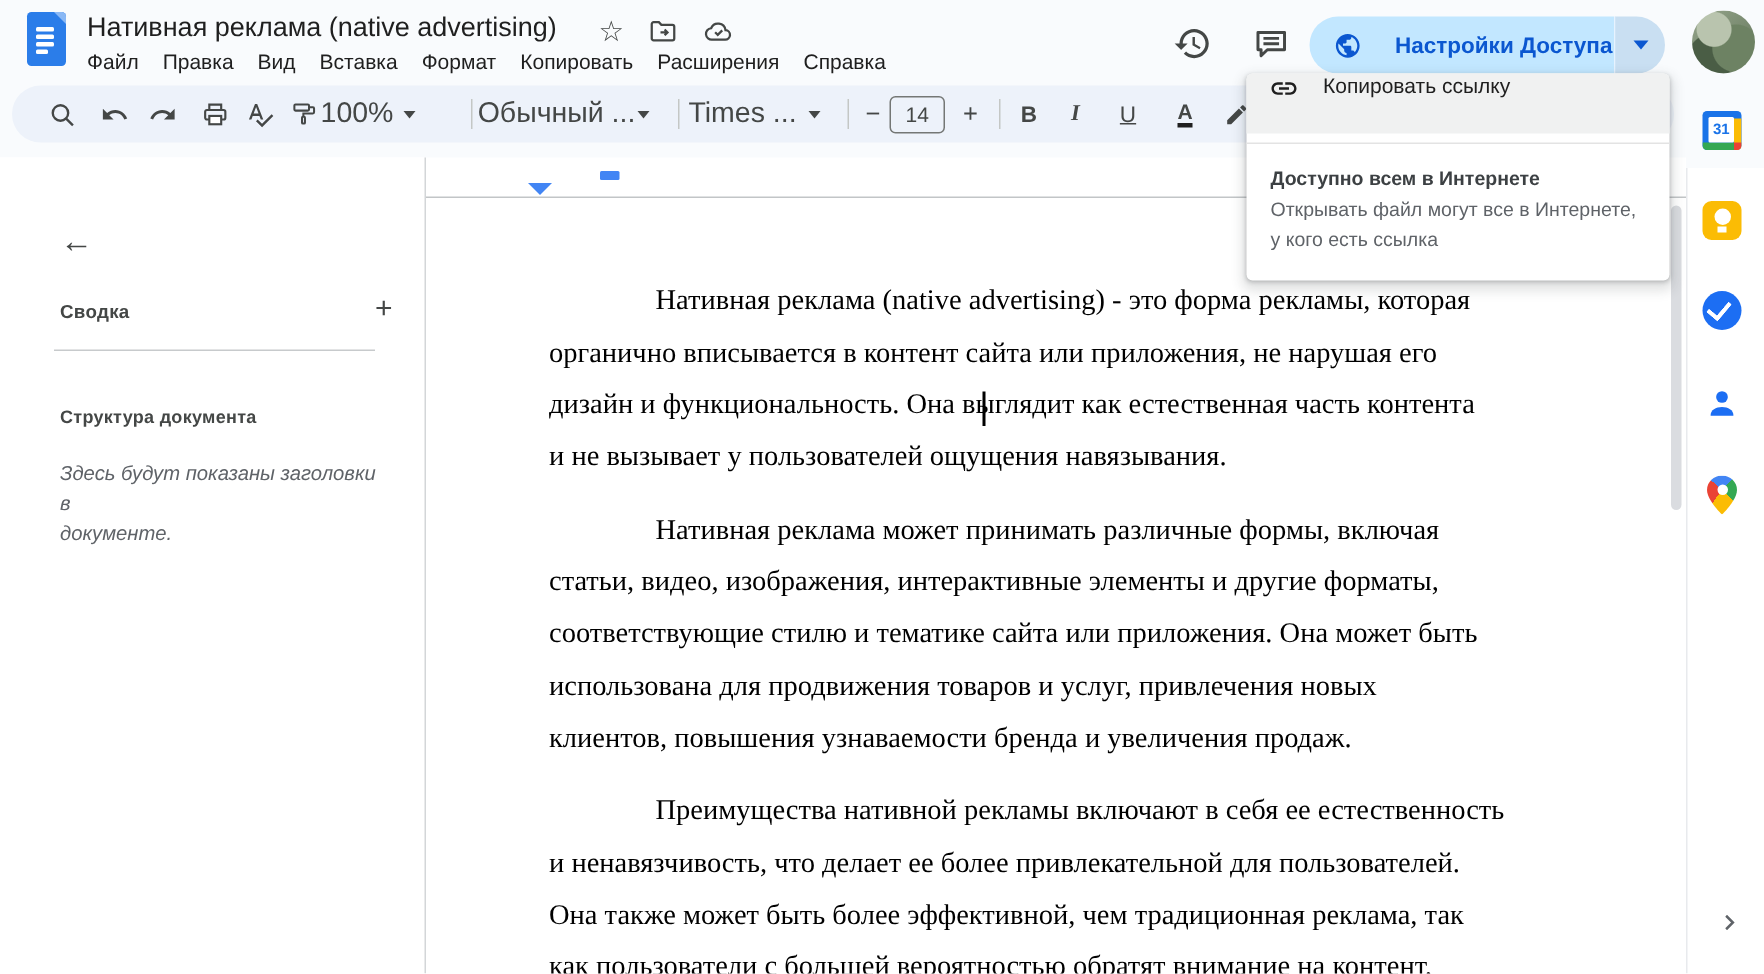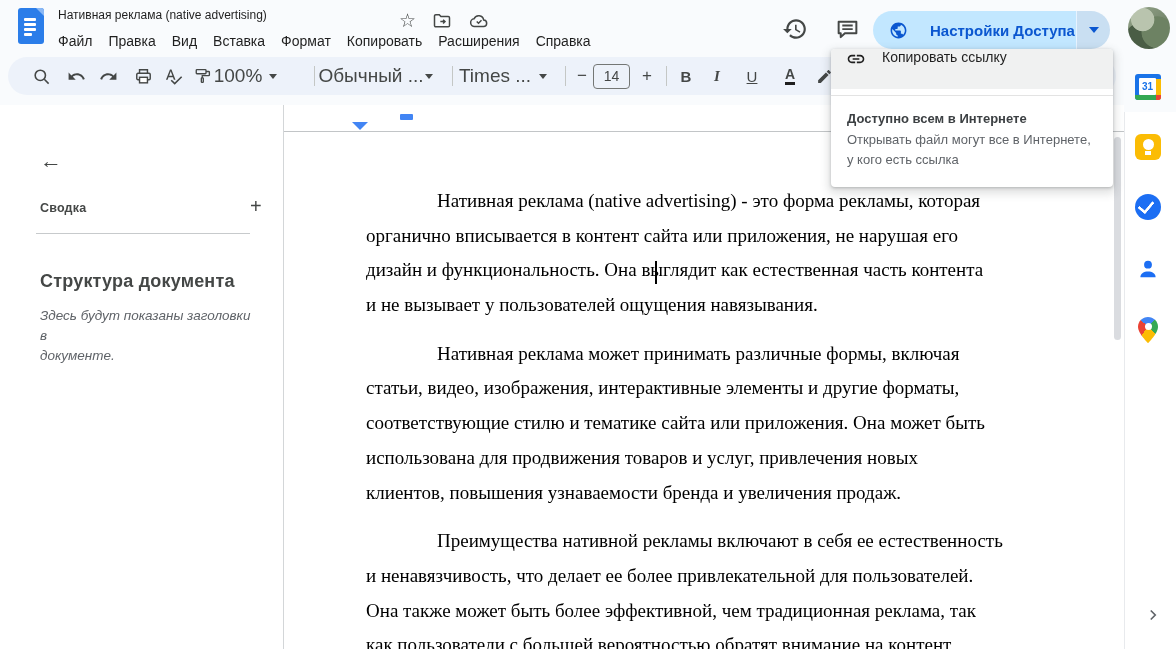--- a/index.html
+++ b/index.html
@@ -10,21 +10,21 @@
   
   .chrome-band { position:absolute; left:0; top:0; width:1176px; height:105px; background:#f9fbfd; }
   .strip-band  { position:absolute; left:1124px; top:0; width:52px; height:112px; background:#f9fbfd; }
 
   
   .docs-logo { position:absolute; left:16px; top:8px; width:30px; height:40px; cursor:pointer; }
   .docs-logo .sheet { position:absolute; left:2px; top:0; width:26px; height:36px; background:#2b7de9; border-radius:3px; }
   .docs-logo .fold  { position:absolute; right:2px; top:0; width:8px; height:8px; background:#8ab8f5; border-radius:0 3px 0 0;
                       clip-path:polygon(0 0,100% 100%,100% 0); }
   .docs-logo .l { position:absolute; left:8px; height:2.5px; background:#fff; border-radius:1px; }
-  .title { position:absolute; left:58px; top:8px; font-size:12px; color:#1f1f1f; white-space:nowrap; }
+  .title { position:absolute; left:58px; top:8px; font-size:18px; color:#1f1f1f; white-space:nowrap; }
   .title-icon { position:absolute; top:11px; color:#444746; cursor:pointer; }
   .star { left:399px; font-size:19px; top:9px; }
   .menu-row { position:absolute; left:50px; top:31px; height:22px; display:flex; }
   .menu-row .menu-item { font-size:14px; color:#1f1f1f; padding:2px 8px; border-radius:8px; cursor:pointer; white-space:nowrap; }
 
   .hdr-ico { position:absolute; top:16px; width:26px; height:26px; cursor:pointer; }
   svg.g { display:block; }
 
   .share-btn { position:absolute; left:873px; top:11px; width:237px; height:38px; display:flex; cursor:pointer; }
   .share-main { flex:1; background:#c2e7ff; border-radius:19px 0 0 19px; display:flex; align-items:center; padding-left:16px; }
@@ -52,21 +52,21 @@
   .tb-u { font-size:15px; text-decoration:underline; }
   .tb-a { font-size:14px; font-weight:bold; border-bottom:3px solid #1f1f1f; line-height:15px; }
 
   
   .left-panel { position:absolute; left:0; top:105px; width:283px; height:544px; background:#fff; }
   .v-divider { position:absolute; left:283px; top:105px; width:1px; height:544px; background:#d3d6d8; }
   .back-arrow { position:absolute; left:40px; top:150px; font-size:22px; color:#444746; cursor:pointer; line-height:22px; }
   .summary-lbl { position:absolute; left:40px; top:201px; font-size:12.5px; font-weight:bold; color:#444746; letter-spacing:.2px; }
   .summary-add { position:absolute; left:250px; top:195px; font-size:20px; color:#444746; cursor:pointer; }
   .outline-div { position:absolute; left:36px; top:233px; width:214px; height:1px; background:#c7cacc; }
-  .structure-lbl { position:absolute; left:40px; top:271px; font-size:18px; font-weight:bold; color:#444746; letter-spacing:.2px; }
+  .structure-lbl { position:absolute; left:40px; top:271px; font-size:12px; font-weight:bold; color:#444746; letter-spacing:.2px; }
   .outline-hint { position:absolute; left:40px; top:306px; width:220px; font-size:13.5px; font-style:italic; color:#5f6368; line-height:20px; }
 
   
   .ruler-rect { position:absolute; left:400px; top:114px; width:13px; height:6px; background:#4285f4; border-radius:1px; cursor:pointer; }
   .ruler-tri  { position:absolute; left:352px; top:122px; width:0; height:0; cursor:pointer;
                 border-left:8px solid transparent; border-right:8px solid transparent; border-top:8px solid #4285f4; }
   .page-top { position:absolute; left:284px; top:131px; width:840px; height:1px; background:#c2c5c7; }
   .doc-text { position:absolute; left:366px; top:184px; width:720px; font-family:"Liberation Serif","DejaVu Serif",serif;
               font-size:19px; color:#000; }
   .doc-text .para { margin-bottom:14px; }

